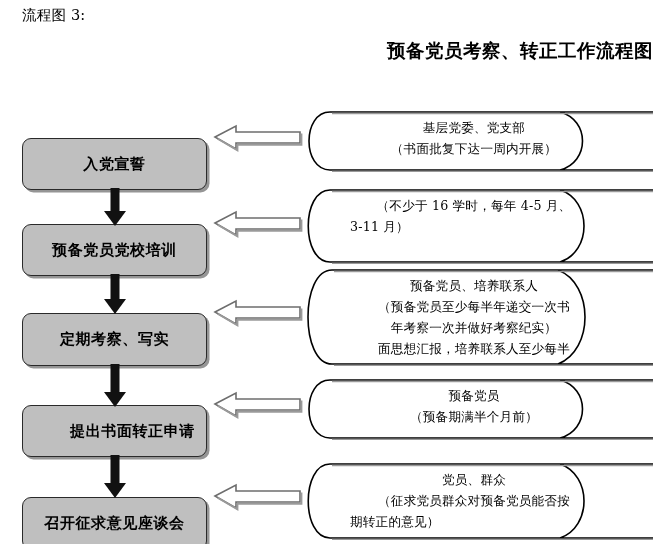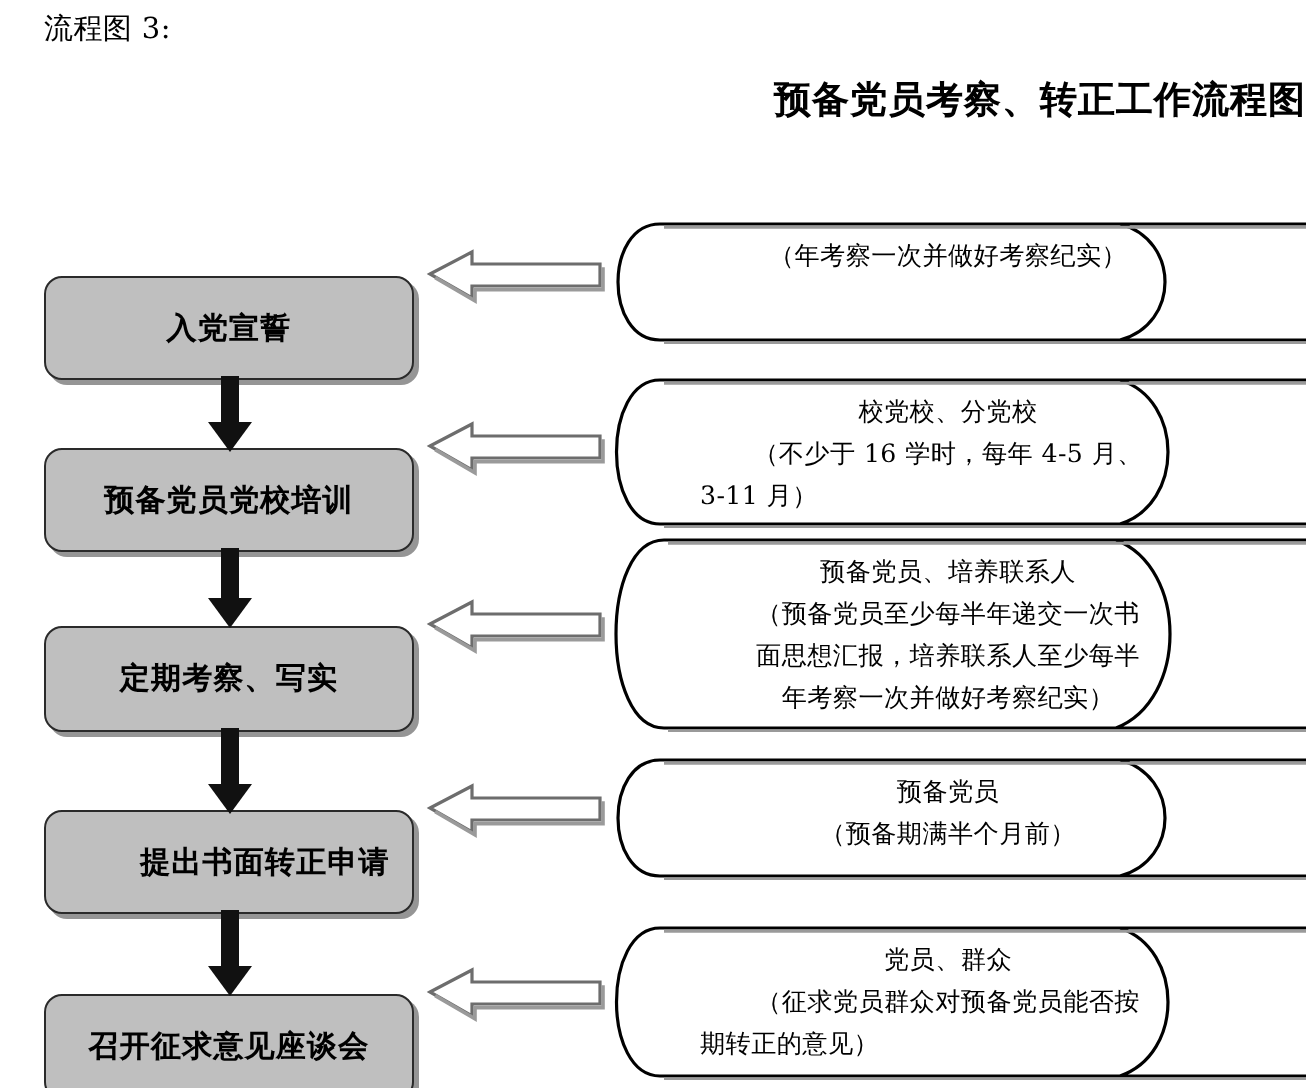--- a/index.html
+++ b/index.html
@@ -195,50 +195,50 @@
 </svg>
 
 <div class="callout" style="top:110px;height:62px;">
   <svg width="380" height="62" viewBox="0 0 380 62" style="position:absolute;left:0;top:0;">
     <path d="M 30 2 L 372 2 M 30 60 L 372 60
              M 30 2 C 2 2 2 60 30 60
              M 260 2 C 290 10 290 52 260 60" fill="none" stroke="#000" stroke-width="1.6"></path>
     <path d="M 32 3.6 L 374 3.6 M 32 61.5 L 374 61.5" fill="none" stroke="#9a9a9a" stroke-width="1.5"></path>
   </svg>
   <div class="callout-text" style="top:7px;">
-    <span class="ln">（年考察一次并做好考察纪实）</span>
+    <span class="ln">基层党委、党支部</span>
+    <span class="ln">（书面批复下达一周内开展）</span>
   </div>
 </div>
 
 <div class="callout" style="top:188px;height:76px;">
   <svg width="380" height="76" viewBox="0 0 380 76" style="position:absolute;left:0;top:0;">
     <path d="M 30 2 L 372 2 M 30 74 L 372 74
              M 30 2 C 1 2 1 74 30 74
              M 260 2 C 292 12 292 64 260 74" fill="none" stroke="#000" stroke-width="1.6"></path>
     <path d="M 32 3.6 L 374 3.6 M 32 75.5 L 374 75.5" fill="none" stroke="#9a9a9a" stroke-width="1.5"></path>
   </svg>
   <div class="callout-text" style="top:7px;">
-    <span class="ln">校党校、分党校</span>
     <span class="ln">（不少于 16 学时，每年 4-5 月、</span>
     <span class="ln left">3-11 月）</span>
   </div>
 </div>
 
 <div class="callout" style="top:268px;height:98px;">
   <svg width="380" height="98" viewBox="0 0 380 98" style="position:absolute;left:0;top:0;">
     <path d="M 32 2 L 372 2 M 32 96 L 372 96
              M 32 2 C 0 2 0 96 32 96
              M 258 2 C 294 16 294 82 258 96" fill="none" stroke="#000" stroke-width="1.6"></path>
     <path d="M 34 3.6 L 374 3.6 M 34 97.5 L 374 97.5" fill="none" stroke="#9a9a9a" stroke-width="1.5"></path>
   </svg>
   <div class="callout-text" style="top:7px;">
     <span class="ln">预备党员、培养联系人</span>
     <span class="ln">（预备党员至少每半年递交一次书</span>
+    <span class="ln">年考察一次并做好考察纪实）</span>
     <span class="ln">面思想汇报，培养联系人至少每半</span>
-    <span class="ln">年考察一次并做好考察纪实）</span>
   </div>
 </div>
 
 <div class="callout" style="top:378px;height:62px;">
   <svg width="380" height="62" viewBox="0 0 380 62" style="position:absolute;left:0;top:0;">
     <path d="M 30 2 L 372 2 M 30 60 L 372 60
              M 30 2 C 2 2 2 60 30 60
              M 260 2 C 290 10 290 52 260 60" fill="none" stroke="#000" stroke-width="1.6"></path>
     <path d="M 32 3.6 L 374 3.6 M 32 61.5 L 374 61.5" fill="none" stroke="#9a9a9a" stroke-width="1.5"></path>
   </svg>

